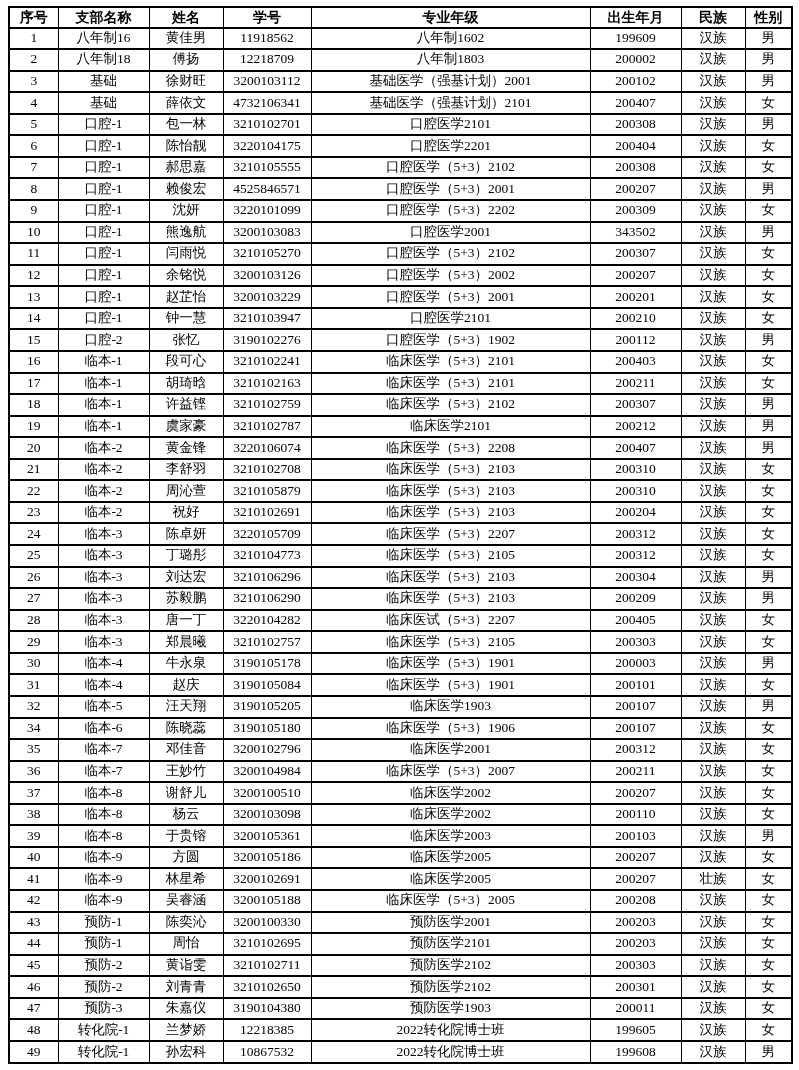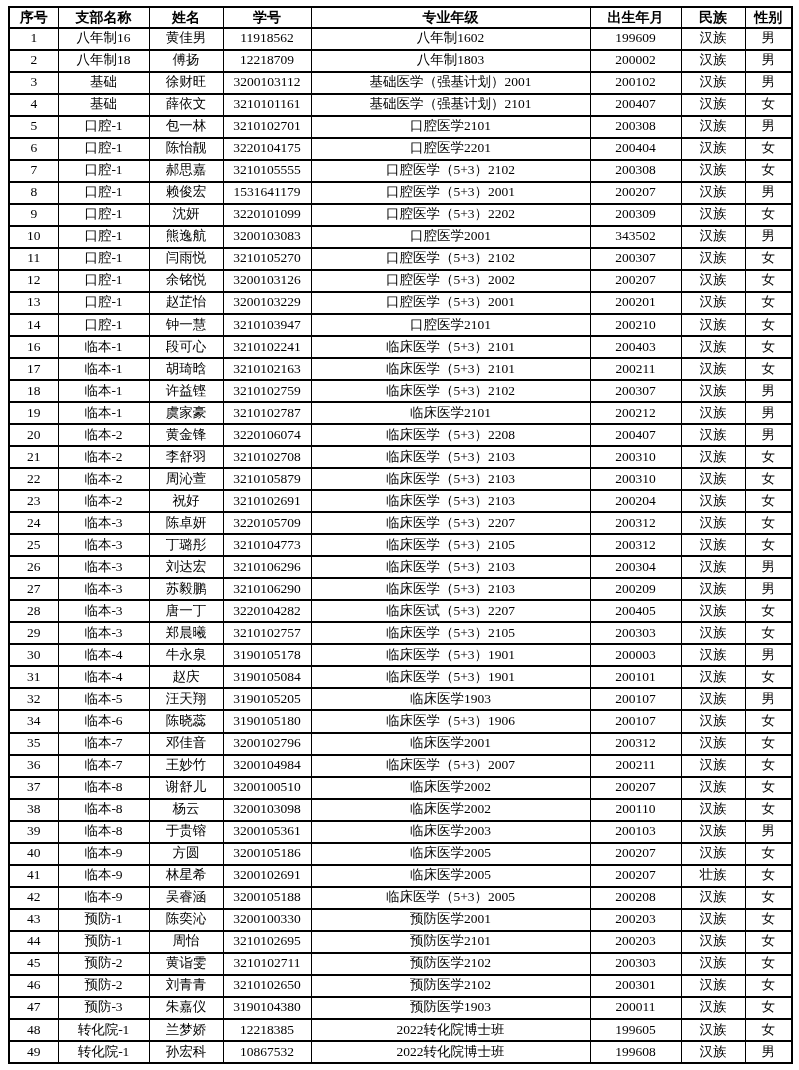--- a/index.html
+++ b/index.html
@@ -112,21 +112,21 @@
           <td>3200103112</td>
           <td>基础医学（强基计划）2001</td>
           <td>200102</td>
           <td>汉族</td>
           <td>男</td>
         </tr>
         <tr>
           <td>4</td>
           <td>基础</td>
           <td>薛依文</td>
-          <td>3210101161</td>
+          <td>4732106341</td>
           <td>基础医学（强基计划）2101</td>
           <td>200407</td>
           <td>汉族</td>
           <td>女</td>
         </tr>
         <tr>
           <td>5</td>
           <td>口腔-1</td>
           <td>包一林</td>
           <td>3210102701</td>
@@ -152,21 +152,21 @@
           <td>3210105555</td>
           <td>口腔医学（5+3）2102</td>
           <td>200308</td>
           <td>汉族</td>
           <td>女</td>
         </tr>
         <tr>
           <td>8</td>
           <td>口腔-1</td>
           <td>赖俊宏</td>
-          <td>1531641179</td>
+          <td>4525846571</td>
           <td>口腔医学（5+3）2001</td>
           <td>200207</td>
           <td>汉族</td>
           <td>男</td>
         </tr>
         <tr>
           <td>9</td>
           <td>口腔-1</td>
           <td>沈妍</td>
           <td>3220101099</td>
@@ -217,20 +217,30 @@
         </tr>
         <tr>
           <td>14</td>
           <td>口腔-1</td>
           <td>钟一慧</td>
           <td>3210103947</td>
           <td>口腔医学2101</td>
           <td>200210</td>
           <td>汉族</td>
           <td>女</td>
+        </tr>
+        <tr>
+          <td>15</td>
+          <td>口腔-2</td>
+          <td>张忆</td>
+          <td>3190102276</td>
+          <td>口腔医学（5+3）1902</td>
+          <td>200112</td>
+          <td>汉族</td>
+          <td>男</td>
         </tr>
         <tr>
           <td>16</td>
           <td>临本-1</td>
           <td>段可心</td>
           <td>3210102241</td>
           <td>临床医学（5+3）2101</td>
           <td>200403</td>
           <td>汉族</td>
           <td>女</td>

